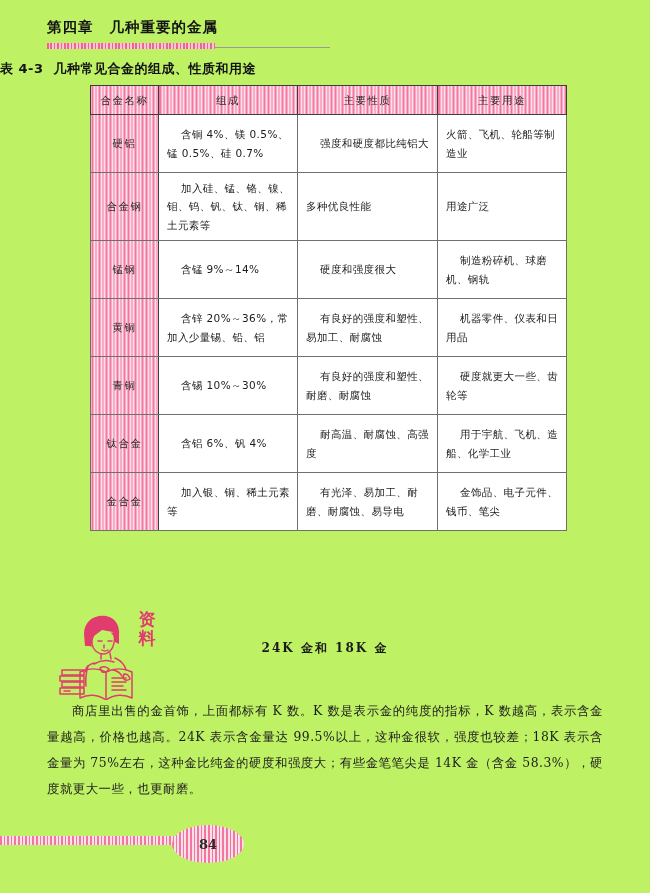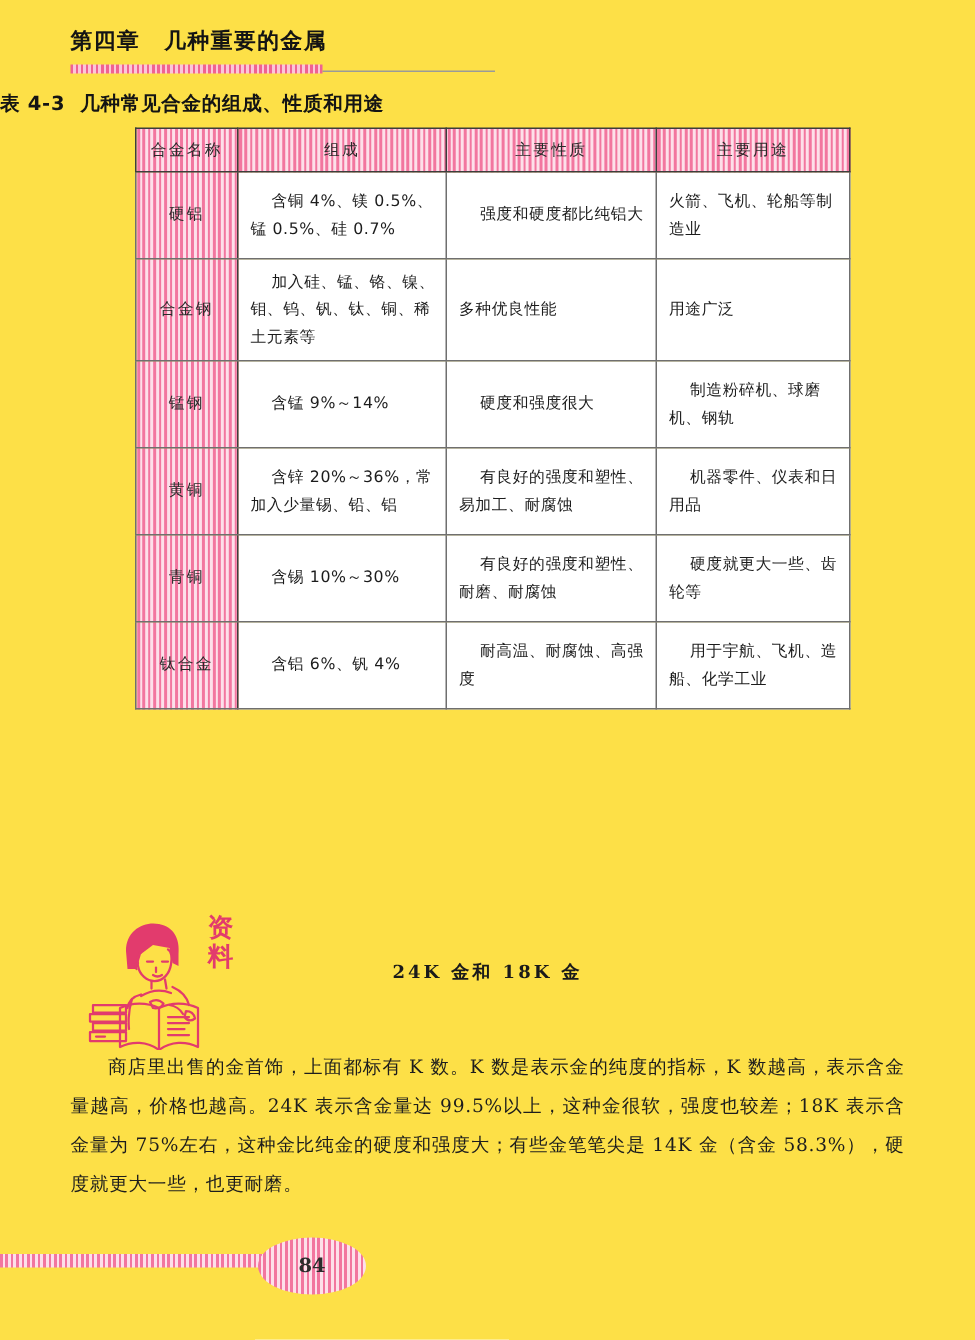--- a/index.html
+++ b/index.html
@@ -13,21 +13,21 @@
     position: relative;
     font-family: "DejaVu Sans", "Liberation Sans", sans-serif;
     color: #1a1a1a;
     overflow: hidden;
   }
 
   
   #page {
     position: absolute;
     inset: 0;
-    background: #fde047;
+    background: #bef264;
   }
 
   
   #chapter-head {
     position: absolute;
     left: 47px;
     top: 18px;
     font-size: 14.5px;
     font-weight: bold;
     letter-spacing: 1px;
@@ -287,20 +287,26 @@
         <td class="body indent">含锡 10%～30%</td>
         <td class="body c-prop indent">有良好的强度和塑性、耐磨、耐腐蚀</td>
         <td class="body c-use indent">硬度就更大一些、齿轮等</td>
       </tr>
       <tr>
         <td class="namecell striped">钛合金</td>
         <td class="body indent">含铝 6%、钒 4%</td>
         <td class="body c-prop indent">耐高温、耐腐蚀、高强度</td>
         <td class="body c-use indent">用于宇航、飞机、造船、化学工业</td>
       </tr>
+      <tr>
+        <td class="namecell striped">金合金</td>
+        <td class="body indent">加入银、铜、稀土元素等</td>
+        <td class="body c-prop indent">有光泽、易加工、耐磨、耐腐蚀、易导电</td>
+        <td class="body c-use indent">金饰品、电子元件、钱币、笔尖</td>
+      </tr>
     </tbody>
   </table>
 
   <div id="feature">
 
     <div id="illus">
       <svg width="120" height="92" viewBox="0 0 120 92">
         <g fill="none" stroke="#e23b6d" stroke-width="1.5" stroke-linecap="round" stroke-linejoin="round">
 
           <path d="M26 26 C26 12, 38 6, 48 8 C58 10, 62 18, 61 28 L61 36 L57 34 L55 24 L44 22 L36 28 L33 38 L27 38 Z" fill="#e23b6d" stroke="none"></path>

